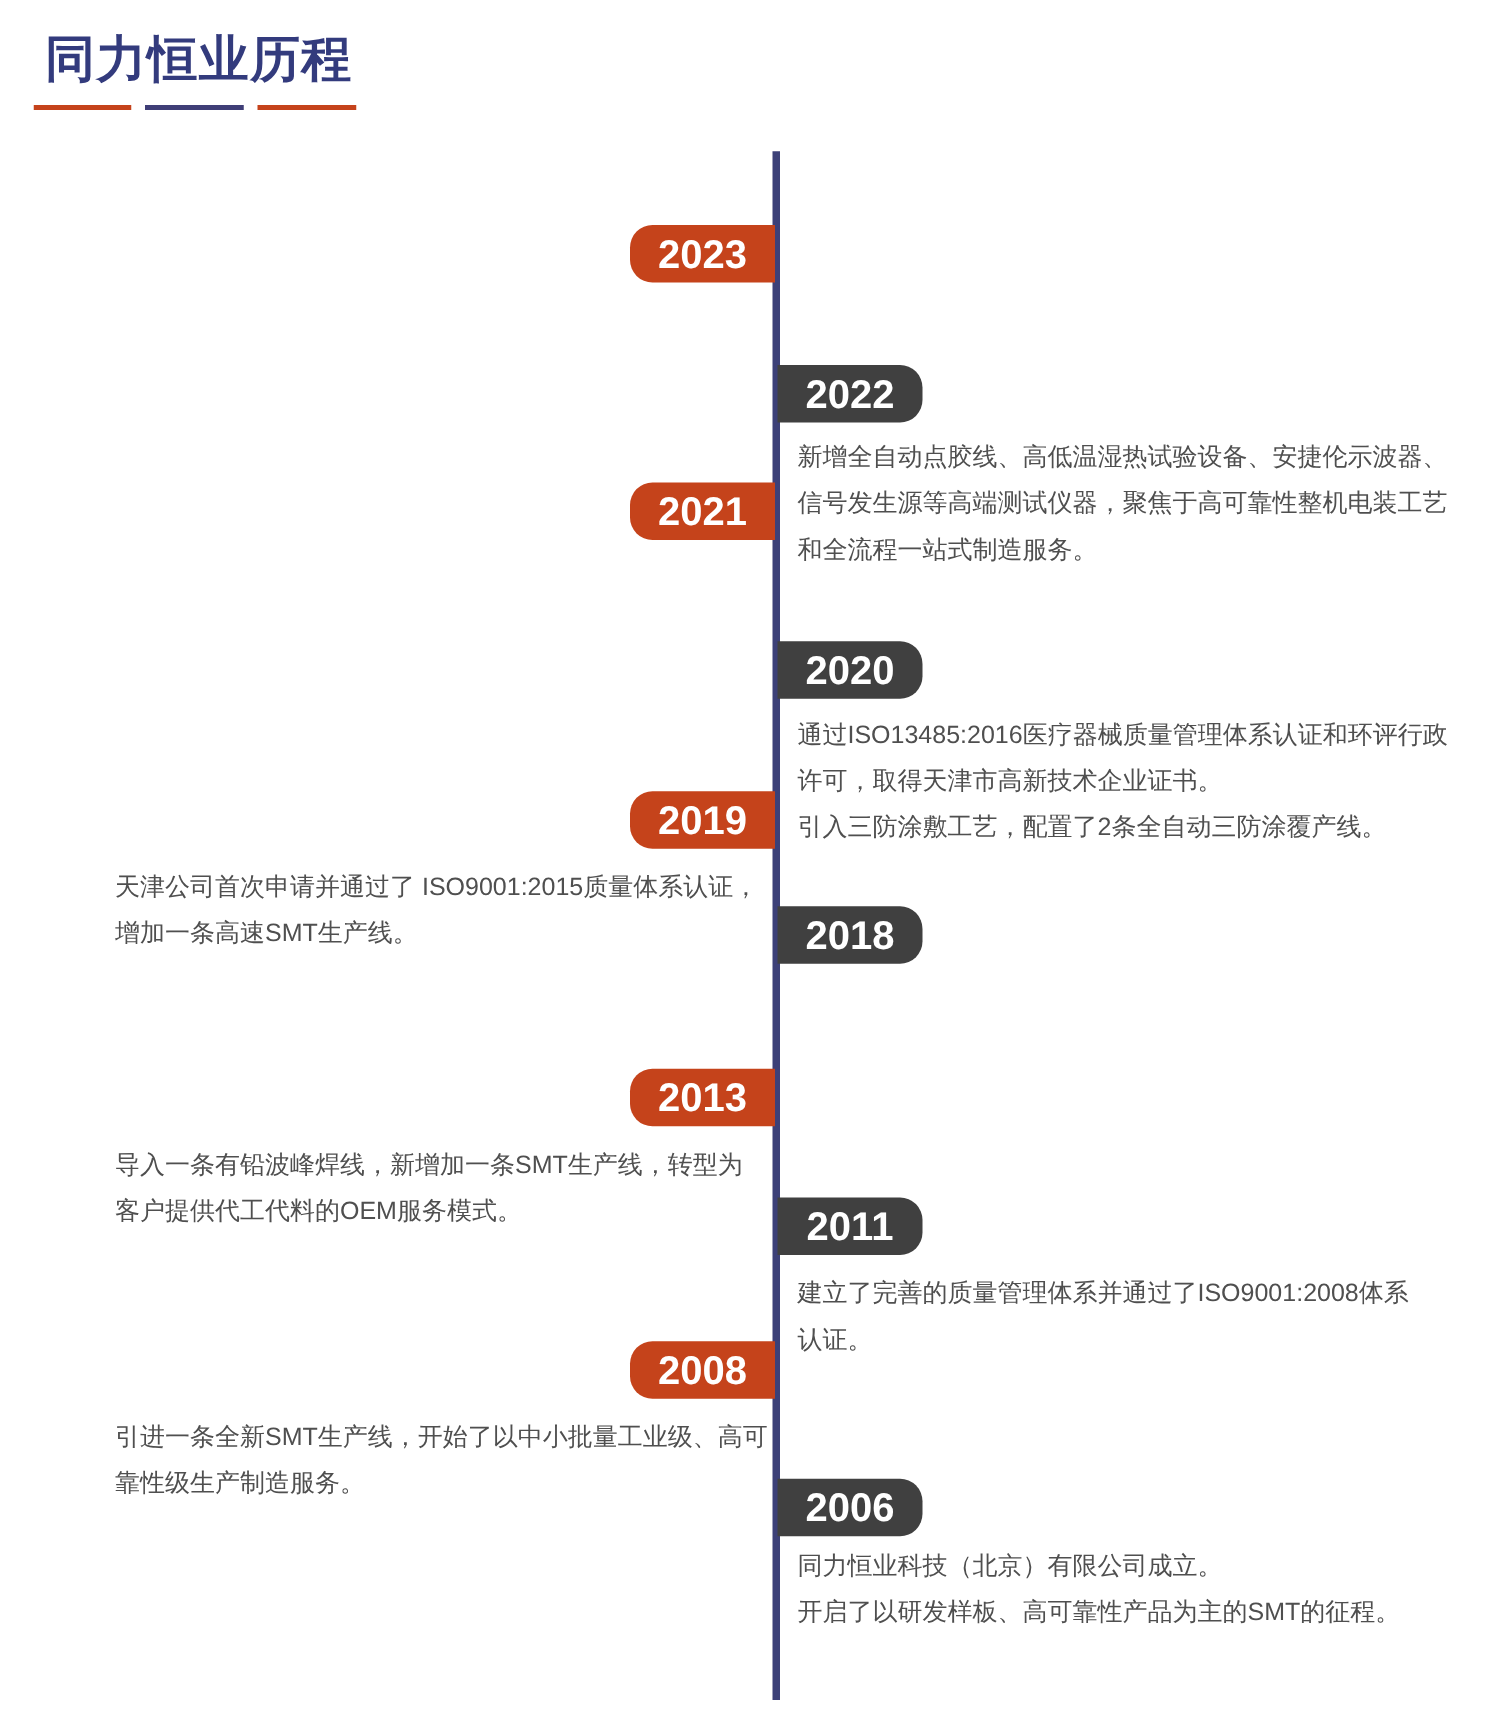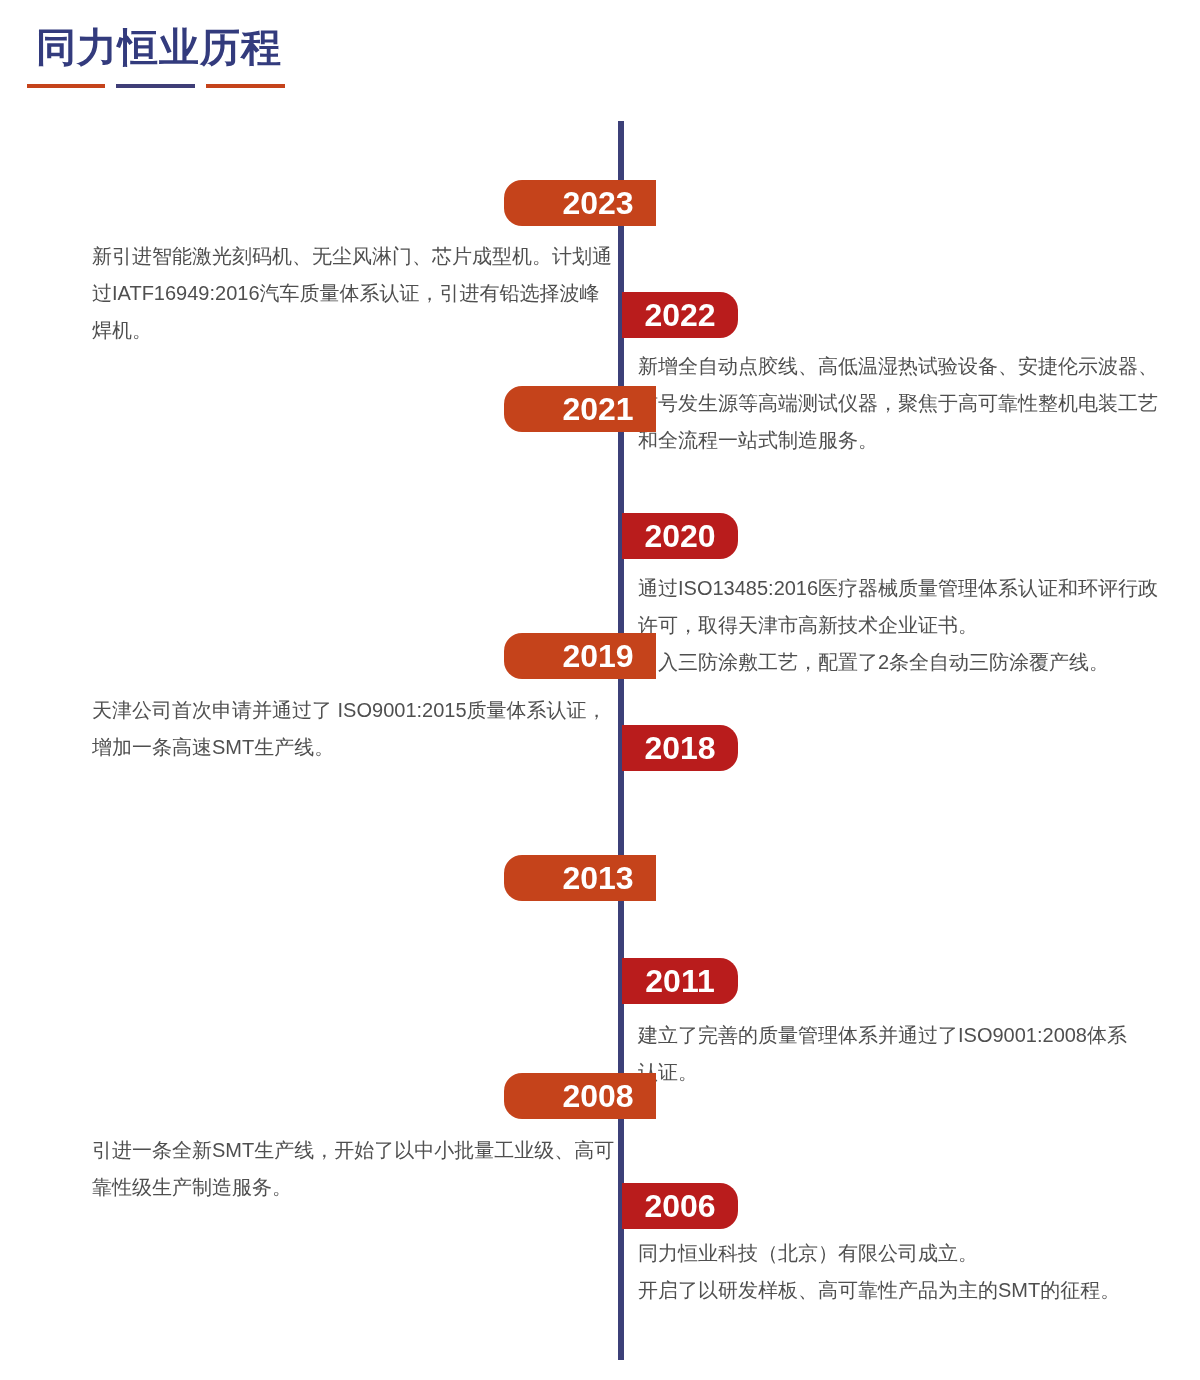--- a/index.html
+++ b/index.html
@@ -17,65 +17,64 @@
   .deco-bar.b3 { left:180px; width:79px; background:#c5431b; }
   .axis {
     position:absolute; left:592px; top:121px; width:6px; height:1239px;
     background:#3c4078;
   }
   .badge {
     position:absolute; width:116px; height:46px;
     display:flex; align-items:center; justify-content:center;
     color:#ffffff; font-size:32px; font-weight:bold;
   }
-  .badge.left  { left:478px; background:#c5431b; border-radius:18px 0 0 18px;padding-left:36px; }
-  .badge.right { left:596px; background:#b91c1c; border-radius:0 18px 18px 0; }
+  .badge.left  { left:478px; background:#c5431b; border-radius:18px 0 0 18px; }
+  .badge.right { left:596px; background:#404040; border-radius:0 18px 18px 0; }
   .entry-text {
     position:absolute; font-size:20px; line-height:37px; color:#4f4f4f;
     white-space:pre-line;
   }
   .entry-text.left  { left:66px;  width:532px; }
   .entry-text.right { left:612px; width:566px; }
 </style>
 </head>
 <body>
 
 <div class="canvas">
 
   <div class="page-title">同力恒业历程</div>
   <div class="deco-bar b1"></div>
   <div class="deco-bar b2"></div>
   <div class="deco-bar b3"></div>
 
   <div class="axis"></div>
 
   <div class="badge left" style="top:180px">2023</div>
-  <div class="entry-text left" style="top:238px">新引进智能激光刻码机、无尘风淋门、芯片成型机。计划通
-过IATF16949:2016汽车质量体系认证，引进有铅选择波峰
-焊机。</div>
 
   <div class="badge right" style="top:292px">2022</div>
   <div class="entry-text right" style="top:348px">新增全自动点胶线、高低温湿热试验设备、安捷伦示波器、
 信号发生源等高端测试仪器，聚焦于高可靠性整机电装工艺
 和全流程一站式制造服务。</div>
 
   <div class="badge left" style="top:386px">2021</div>
 
   <div class="badge right" style="top:513px">2020</div>
   <div class="entry-text right" style="top:570px">通过ISO13485:2016医疗器械质量管理体系认证和环评行政
 许可，取得天津市高新技术企业证书。
 引入三防涂敷工艺，配置了2条全自动三防涂覆产线。</div>
 
   <div class="badge left" style="top:633px">2019</div>
   <div class="entry-text left" style="top:692px">天津公司首次申请并通过了 ISO9001:2015质量体系认证，
 增加一条高速SMT生产线。</div>
 
   <div class="badge right" style="top:725px">2018</div>
 
   <div class="badge left" style="top:855px">2013</div>
+  <div class="entry-text left" style="top:914px">导入一条有铅波峰焊线，新增加一条SMT生产线，转型为
+客户提供代工代料的OEM服务模式。</div>
 
   <div class="badge right" style="top:958px">2011</div>
   <div class="entry-text right" style="top:1017px">建立了完善的质量管理体系并通过了ISO9001:2008体系
 认证。</div>
 
   <div class="badge left" style="top:1073px">2008</div>
   <div class="entry-text left" style="top:1132px">引进一条全新SMT生产线，开始了以中小批量工业级、高可
 靠性级生产制造服务。</div>
 
   <div class="badge right" style="top:1183px">2006</div>

